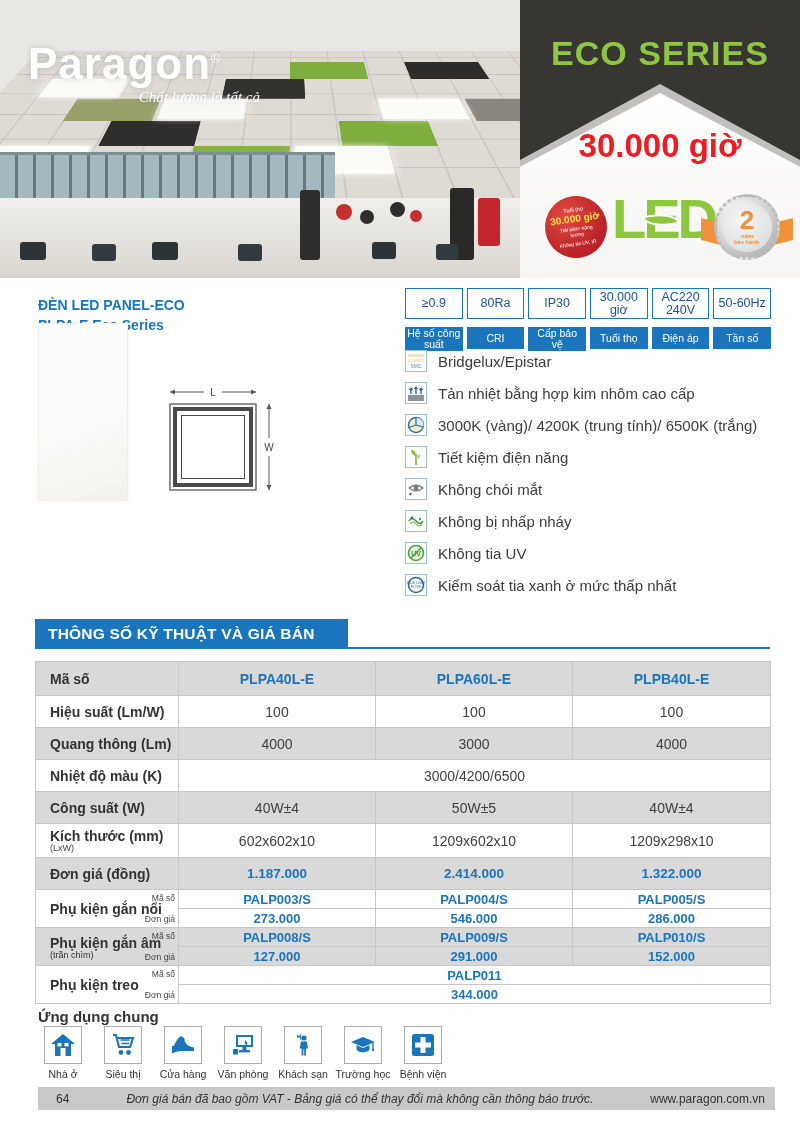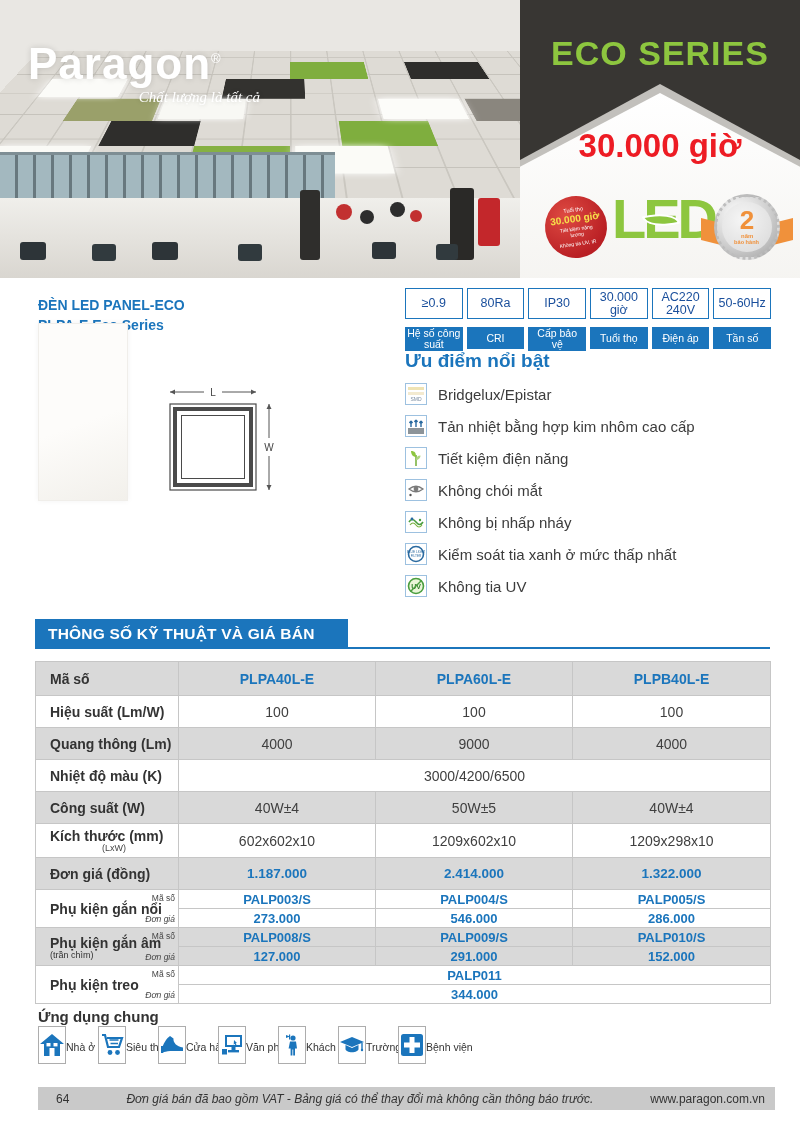--- a/index.html
+++ b/index.html
@@ -102,33 +102,33 @@
   
   .spec-table { position: absolute; left: 35px; top: 661px; width: 735px; border-collapse: collapse;
                 font-size: 14px; color: #3f3f3f; table-layout: fixed; }
   .spec-table td { border: 1px solid #c6c6c6; text-align: center; padding: 0; }
   .spec-table tr.g td { background: #d9d9d9; }
   .spec-table td.lbl { text-align: left; padding-left: 14px; font-weight: 700; color: #333; }
   .spec-table td.code { color: #1b75bc; font-weight: 700; }
   .spec-table td.price { color: #1b75bc; font-weight: 700; font-size: 13.5px; }
   .spec-table td.code-s { color: #1b75bc; font-weight: 600; font-size: 13px; }
   .spec-table td.price-s { color: #1b75bc; font-weight: 700; font-size: 13px; }
-  .spec-table .sub { display: block; font-size: 9px; font-weight: 400; color: #444; line-height: 9px; text-align: center; }
+  .spec-table .sub { display: block; font-size: 9px; font-weight: 400; color: #444; line-height: 9px; }
   .spec-table td.acc { position: relative; }
   .spec-table .acc-name { font-size: 14px; font-weight: 700; }
   .spec-table .acc-sub { display: block; font-size: 9px; font-weight: 400; line-height: 8px; }
   .spec-table .corner { position: absolute; right: 3px; font-size: 8.5px; font-weight: 400; color: #444; }
   .spec-table .corner.top { top: 3px; }
-  .spec-table .corner.bot { bottom: 3px; font-style: italic; }
+  .spec-table .corner.bot { bottom: 3px; }
   .h34 td { height: 34px; } .h32 td { height: 32px; } .h19 td { height: 19px; }
 
   
   .apps-title { position: absolute; left: 38px; top: 1008px; font-size: 15px; font-weight: 800; color: #333; }
   .apps { position: absolute; left: 38px; top: 1026px; display: flex; gap: 10px; }
-  .app { width: 50px; display: flex; flex-direction: row; align-items: center; }
+  .app { width: 50px; display: flex; flex-direction: column; align-items: center; }
   .app-box { width: 38px; height: 38px; border: 1px solid #adadad; background: #fff;
              display: flex; align-items: center; justify-content: center; }
   .app-label { font-size: 10.5px; color: #333; margin-top: 4px; white-space: nowrap; }
 
   
   .footer { position: absolute; left: 38px; top: 1087px; width: 737px; height: 23px; background: #c9c9c9;
             display: flex; align-items: center; font-size: 12px; color: #333; }
   .footer .pg { margin-left: 18px; }
   .footer .note { flex: 1; text-align: center; font-style: italic; }
   .footer .site { margin-right: 10px; }
@@ -225,21 +225,20 @@
       <div class="val">AC220 240V</div>
       <div class="lab">Điện áp</div>
     </div>
     <div class="badge">
       <div class="val">50-60Hz</div>
       <div class="lab">Tần số</div>
     </div>
   </div>
 
   <div class="features">
-    <h3>Ưu điểm nổi bật</h3>
     <div class="feat-row">
       <span class="feat-icon">
         <svg width="18" height="18" viewBox="0 0 18 18">
             <rect x="1" y="2" width="16" height="3" fill="#efe3b4"></rect>
             <rect x="1" y="7" width="16" height="3" fill="#f3ead0"></rect>
             <text x="9" y="16" font-size="5" fill="#7a8ca0" text-anchor="middle">SMD</text>
           </svg>
       </span>
       <span class="feat-text">Bridgelux/Epistar</span>
     </div>
@@ -250,20 +249,30 @@
             <path d="M4 10 V4 M4 4 l-1.5 2 M4 4 l1.5 2" stroke="#2a6aa0" stroke-width="1.4" fill="none"></path>
             <path d="M9 10 V3 M9 3 l-1.5 2 M9 3 l1.5 2" stroke="#2a6aa0" stroke-width="1.4" fill="none"></path>
             <path d="M14 10 V4 M14 4 l-1.5 2 M14 4 l1.5 2" stroke="#2a6aa0" stroke-width="1.4" fill="none"></path>
           </svg>
       </span>
       <span class="feat-text">Tản nhiệt bằng hợp kim nhôm cao cấp</span>
     </div>
     <div class="feat-row">
       <span class="feat-icon">
         <svg width="18" height="18" viewBox="0 0 18 18">
+            <circle cx="9" cy="9" r="7.5" fill="#f5e9c8" stroke="#2a6aa0" stroke-width="1.4"></circle>
+            <path d="M9 9 L9 1.5 A7.5 7.5 0 0 1 16.2 11 Z" fill="#dbe9f3"></path>
+            <path d="M9 9 L9 1.5 M9 9 L2 11.5 M9 9 L16.2 11" stroke="#2a6aa0" stroke-width="1.2"></path>
+          </svg>
+      </span>
+      <span class="feat-text">3000K (vàng)/ 4200K (trung tính)/ 6500K (trắng)</span>
+    </div>
+    <div class="feat-row">
+      <span class="feat-icon">
+        <svg width="18" height="18" viewBox="0 0 18 18">
             <path d="M9 17 V6" stroke="#7cb342" stroke-width="1.6"></path>
             <path d="M9 8 C5 8 4 4 4 2 C8 2 9 4 9 8 Z" fill="#8dc63f"></path>
             <path d="M9 11 C12 11 13.5 8.5 13.5 6.5 C10.5 6.5 9 8 9 11 Z" fill="#aed581"></path>
           </svg>
       </span>
       <span class="feat-text">Tiết kiệm điện năng</span>
     </div>
     <div class="feat-row">
       <span class="feat-icon">
         <svg width="18" height="18" viewBox="0 0 18 18">
@@ -281,36 +290,36 @@
             <path d="M3 12 Q6 8 9 12 T15 12" stroke="#7cb342" stroke-width="1.2" fill="none"></path>
             <circle cx="5" cy="6" r="1.4" fill="#2a6aa0"></circle>
             <circle cx="13" cy="7" r="1.2" fill="#4a9e3f"></circle>
           </svg>
       </span>
       <span class="feat-text">Không bị nhấp nháy</span>
     </div>
     <div class="feat-row">
       <span class="feat-icon">
         <svg width="18" height="18" viewBox="0 0 18 18">
+            <circle cx="9" cy="9" r="7.5" fill="#eaf6d8" stroke="#4a9e3f" stroke-width="1.6"></circle>
+            <text x="9" y="12" font-size="7" font-weight="bold" fill="#2f7d2a" text-anchor="middle">UV</text>
+            <path d="M3.5 14.5 L14.5 3.5" stroke="#4a9e3f" stroke-width="1.4"></path>
+          </svg>
+      </span>
+      <span class="feat-text">Không tia UV</span>
+    </div>
+    <div class="feat-row">
+      <span class="feat-icon">
+        <svg width="18" height="18" viewBox="0 0 18 18">
             <circle cx="9" cy="9" r="7.5" fill="#fff" stroke="#2a6aa0" stroke-width="1.6"></circle>
             <text x="9" y="8" font-size="3.2" fill="#2a6aa0" text-anchor="middle">BLUE LIGHT</text>
             <text x="9" y="12" font-size="3.2" fill="#2a6aa0" text-anchor="middle">FILTER</text>
           </svg>
       </span>
       <span class="feat-text">Kiểm soát tia xanh ở mức thấp nhất</span>
-    </div>
-    <div class="feat-row">
-      <span class="feat-icon">
-        <svg width="18" height="18" viewBox="0 0 18 18">
-            <circle cx="9" cy="9" r="7.5" fill="#eaf6d8" stroke="#4a9e3f" stroke-width="1.6"></circle>
-            <text x="9" y="12" font-size="7" font-weight="bold" fill="#2f7d2a" text-anchor="middle">UV</text>
-            <path d="M3.5 14.5 L14.5 3.5" stroke="#4a9e3f" stroke-width="1.4"></path>
-          </svg>
-      </span>
-      <span class="feat-text">Không tia UV</span>
     </div>
   </div>
 
   <div class="prod-title">
     <div>ĐÈN LED PANEL-ECO</div>
     <div>PLPA-E Eco Series</div>
   </div>
   <div class="prod-photo"></div>
   <svg class="drawing" width="140" height="130" viewBox="0 0 140 130">
     <line x1="18" y1="10" x2="52" y2="10" stroke="#555" stroke-width="1"></line>
@@ -347,21 +356,21 @@
     </tr>
     <tr class="h32">
       <td class="lbl">Hiệu suất (Lm/W)</td>
       <td>100</td>
       <td>100</td>
       <td>100</td>
     </tr>
     <tr class="g h32">
       <td class="lbl">Quang thông (Lm)</td>
       <td>4000</td>
-      <td>9000</td>
+      <td>3000</td>
       <td>4000</td>
     </tr>
     <tr class="h32">
       <td class="lbl">Nhiệt độ màu (K)</td>
       <td colspan="3">3000/4200/6500</td>
     </tr>
     <tr class="g h32">
       <td class="lbl">Công suất (W)</td>
       <td>40W±4</td>
       <td>50W±5</td>

